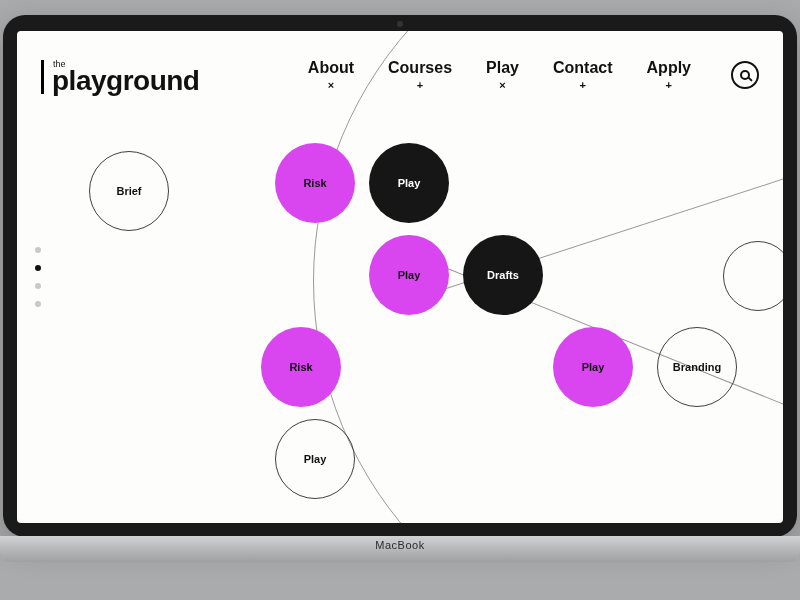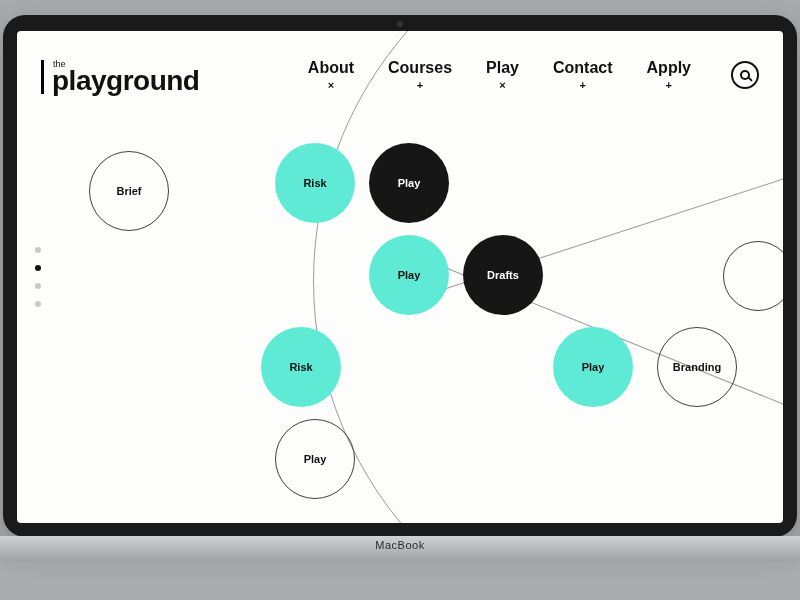--- a/index.html
+++ b/index.html
@@ -49,21 +49,21 @@
   
   .geo { position:absolute; inset:0; pointer-events:none; }
   .big-circle { position:absolute; width:760px; height:760px; border:1px solid #9a9a9a; border-radius:50%; right:-290px; top:-130px; }
   .line { position:absolute; background:#9a9a9a; height:1px; transform-origin:left center; }
   .line.a { width:520px; left:428px; top:236px; transform:rotate(22deg); }
   .line.b { width:540px; left:420px; top:260px; transform:rotate(-18deg); }
 
   
   .bubble { position:absolute; border-radius:50%; display:flex; align-items:center; justify-content:center; font-size:11px; font-weight:700; color:#111; cursor:pointer; }
   .b-outline { border:1px solid #404040; background:transparent; }
-  .b-yellow  { background:#5eead4; }
+  .b-yellow  { background:#d946ef; }
   .b-black   { background:#161616; color:#fff; }
 
   
   .s-sm { width:70px; height:70px; }
   .s-md { width:80px; height:80px; font-size:11px;}
 
 </style>
 </head>
 <body>
 

